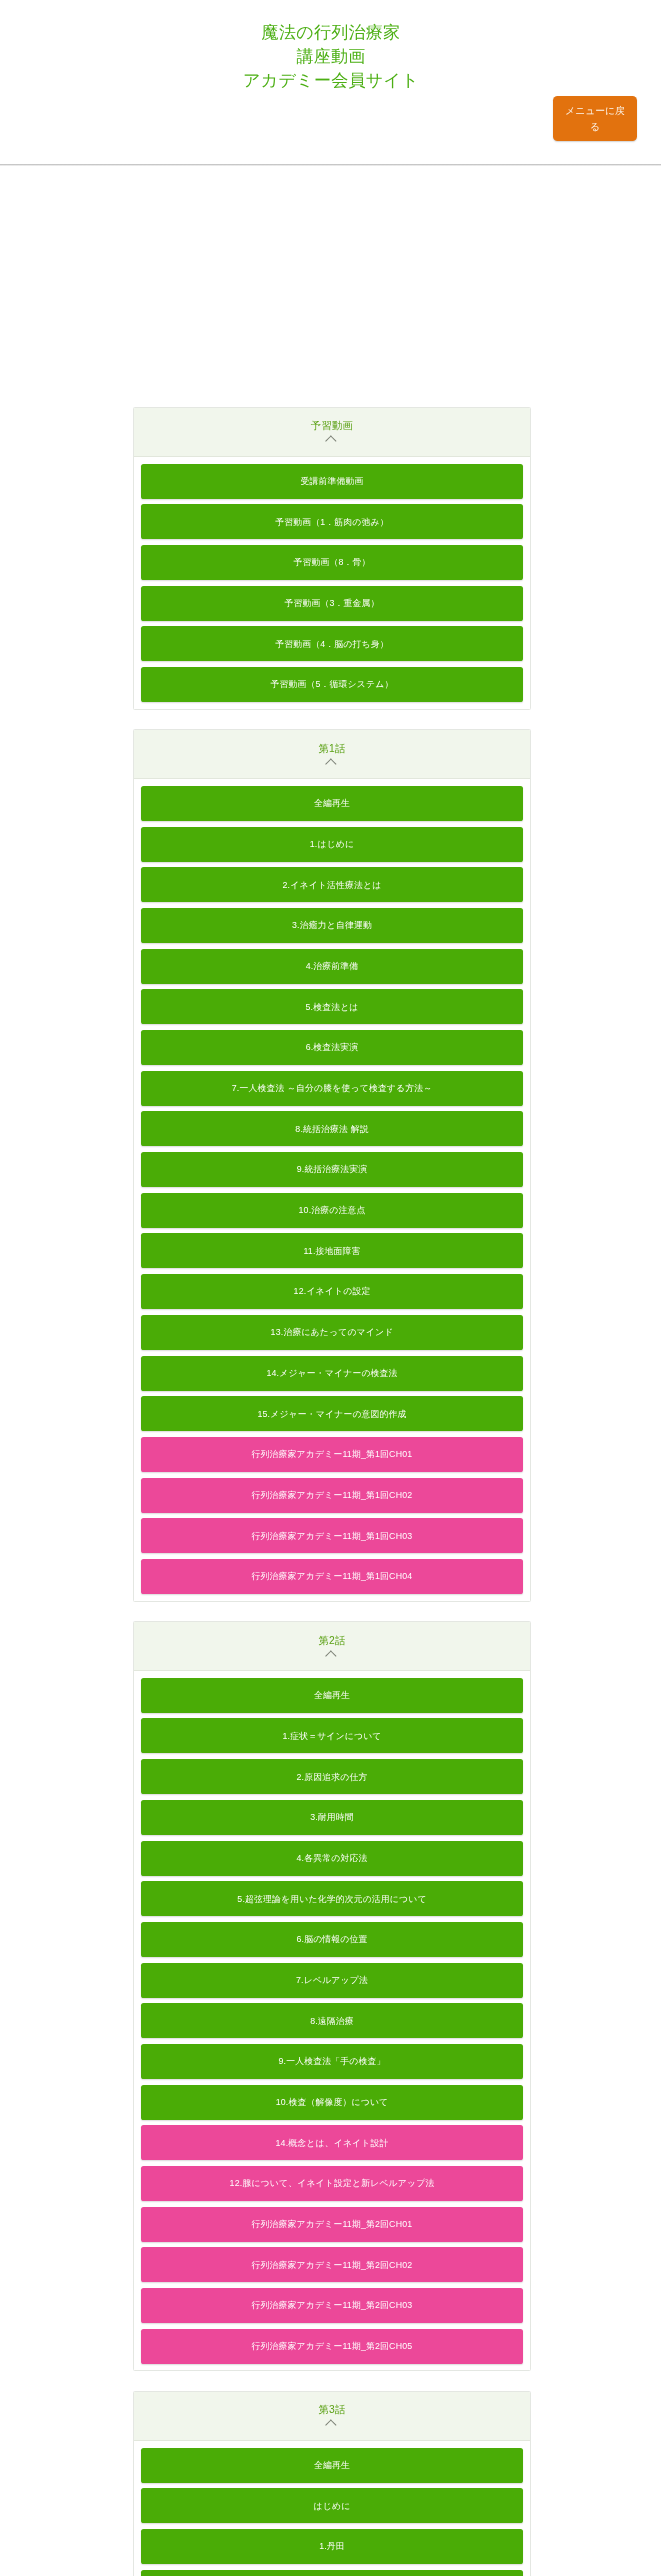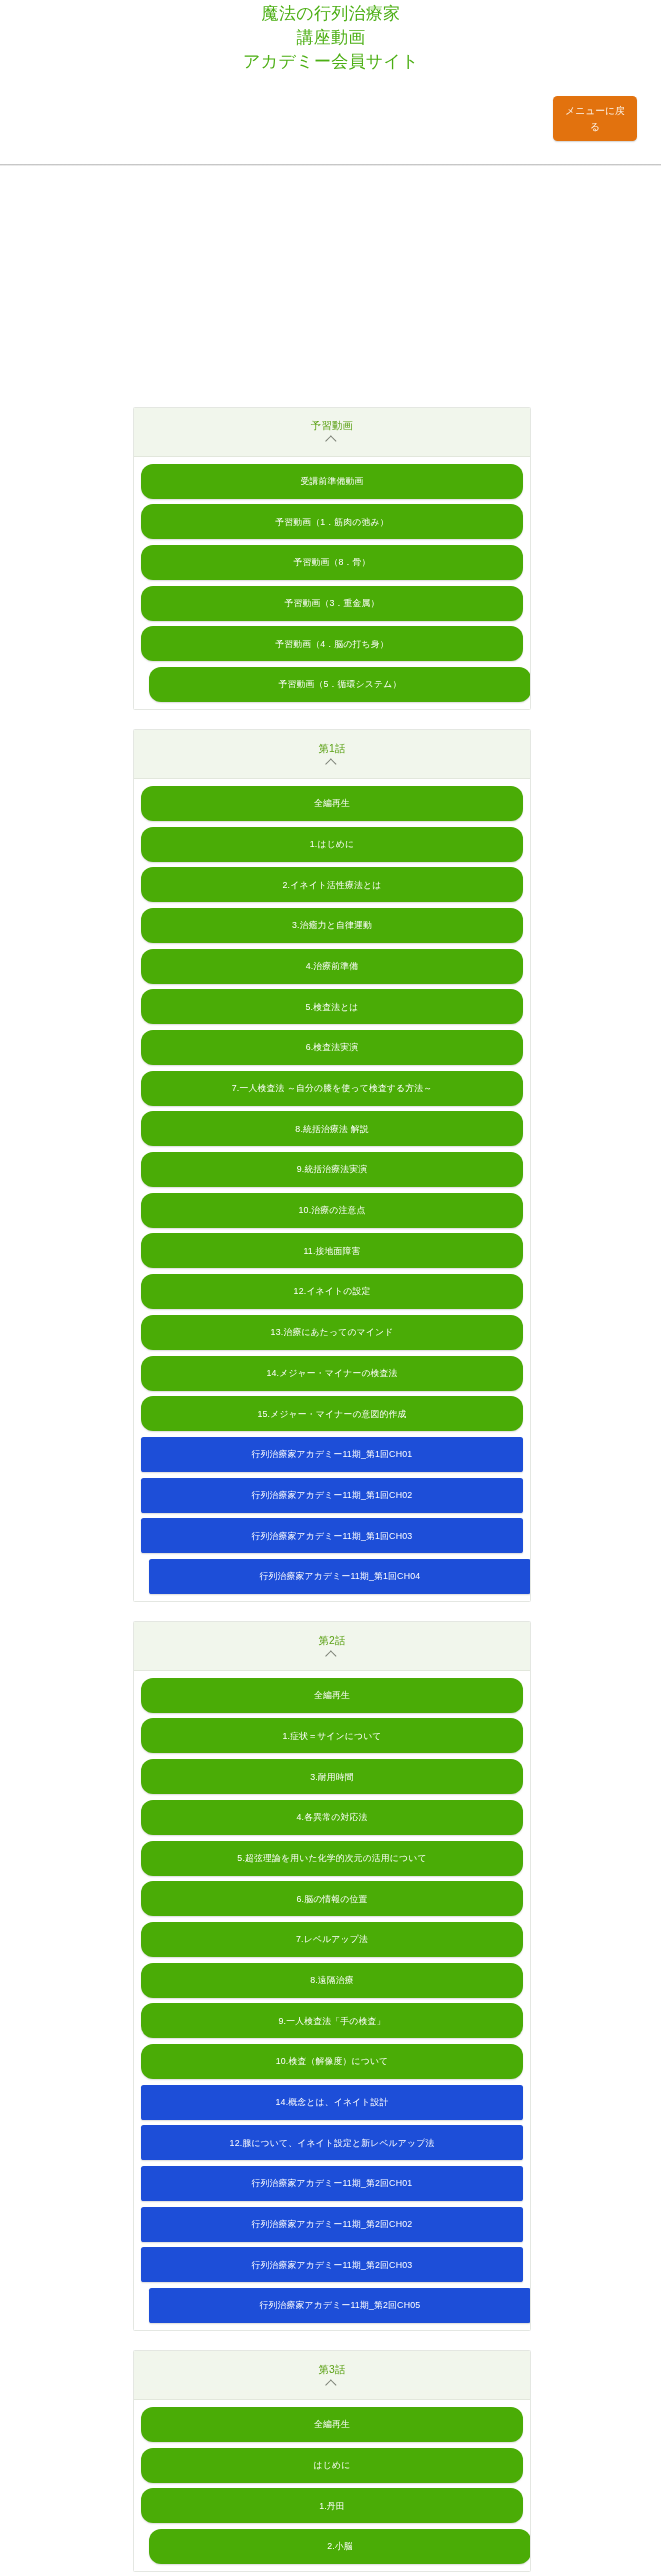--- a/index.html
+++ b/index.html
@@ -9,21 +9,21 @@
     width: 662px;
     background: #ffffff;
     font-family: "Liberation Sans", "DejaVu Sans", sans-serif;
   }
   body { position: relative; width: 662px; min-height: 3091px; overflow-x: hidden; }
 
   
   .page-header {
     position: relative;
     width: 662px;
-    padding-top: 2px;
+    padding-top: 21px;
     padding-bottom: 0;
   }
   .site-title {
     text-align: center;
     color: #4caf14;
     font-size: 17px;
     line-height: 1.42;
     font-weight: 400;
     letter-spacing: 0.3px;
     margin: 0 auto;
@@ -122,23 +122,23 @@
     border-radius: 2.6px;
     color: #ffffff;
     font-size: 8.8px;
     line-height: 1.4;
     font-family: inherit;
     text-align: center;
     cursor: pointer;
     box-shadow: 0 1px 1.5px rgba(0,0,0,0.14);
     letter-spacing: 0.2px;
   }
-  .vid-btn:last-child { margin-bottom: 0; margin-left: 8px; }
-  .vid-btn.green  { background: #4aac06; border-radius: 12px; }
-  .vid-btn.orange { background: #1d4ed8; text-align: right; }
+  .vid-btn:last-child { margin-bottom: 0; }
+  .vid-btn.green  { background: #4aac06; }
+  .vid-btn.orange { background: #ec4899; text-align: right; }
 </style>
 </head>
 <body>
 
 <header class="page-header">
   <h1 class="site-title">
     <span class="tline">魔法の行列治療家</span>
     <span class="tline">講座動画</span>
     <span class="tline">アカデミー会員サイト</span>
   </h1>
@@ -190,20 +190,21 @@
       </div>
     </section>
     <section class="accordion">
       <div class="accordion-header">
         <span class="accordion-title">第2話</span>
         <span class="chevron"></span>
       </div>
       <div class="accordion-body">
         <button class="vid-btn green">全編再生</button>
         <button class="vid-btn green">1.症状＝サインについて</button>
+        <button class="vid-btn green">2.原因追求の仕方</button>
         <button class="vid-btn green">3.耐用時間</button>
         <button class="vid-btn green">4.各異常の対応法</button>
         <button class="vid-btn green">5.超弦理論を用いた化学的次元の活用について</button>
         <button class="vid-btn green">6.脳の情報の位置</button>
         <button class="vid-btn green">7.レベルアップ法</button>
         <button class="vid-btn green">8.遠隔治療</button>
         <button class="vid-btn green">9.一人検査法「手の検査」</button>
         <button class="vid-btn green">10.検査（解像度）について</button>
         <button class="vid-btn orange">14.概念とは、イネイト設計</button>
         <button class="vid-btn orange">12.腺について、イネイト設定と新レベルアップ法</button>

